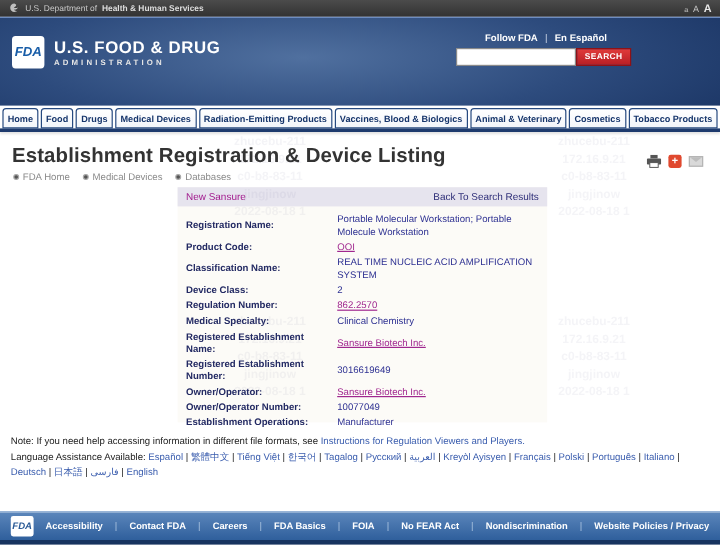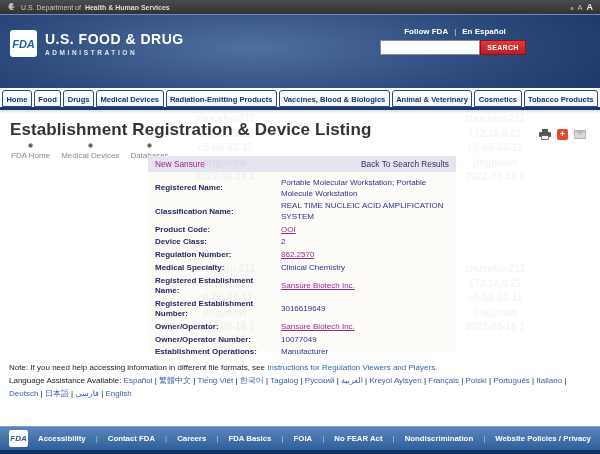--- a/index.html
+++ b/index.html
@@ -54,21 +54,21 @@
   .tab {
     flex:1 1 auto; white-space:nowrap; text-align:center;
     border:1px solid #26497f; border-radius:3px 3px 0 0;
     background:linear-gradient(#ffffff,#f2f5fa);
     color:#16356b; font-size:7.6px; font-weight:bold;
     padding:4px 3px 3px 3px;
   }
   
   .page-title { margin:10px 0 3px 10px; font-size:17px; font-weight:bold; color:#333; letter-spacing:0.1px; }
   .breadcrumb { margin-left:11px; display:flex; gap:11px; align-items:center; font-size:8px; color:#8a8a8a; }
-  .crumb { display:flex; align-items:center; gap:3px;flex-direction:column; }
+  .crumb { display:flex; align-items:center; gap:3px; }
   .dot { width:5px; height:5px; border-radius:50%; background:#555; border:1px solid #aaa; }
   .action-icons { position:absolute; right:14px; top:129px; display:flex; gap:6px; align-items:center; }
   .icon-print { width:12px; height:11px; }
   .icon-share {
     width:11px; height:11px; background:#e0492f; border-radius:2px; color:#fff;
     font-size:9px; font-weight:bold; display:flex; align-items:center; justify-content:center; line-height:1;
   }
   .icon-mail { width:12px; height:9px; background:#d9d9d9; border:1px solid #b5b5b5; position:relative; }
   .icon-mail:before {
     content:""; position:absolute; left:0; top:0; width:0; height:0;
@@ -191,30 +191,30 @@
   <div class="icon-mail"></div>
 </div>
 
 <div class="content-box">
   <div class="box-header">
     <span class="new-search">New Sansure</span>
     <span class="back-link">Back To Search Results</span>
   </div>
   <div class="fields" id="fields">
       <div class="frow">
-        <div class="flabel">Registered Name:</div>
+        <div class="flabel">Registration Name:</div>
         <div class="fvalue">Portable Molecular Workstation; Portable Molecule Workstation</div>
+      </div>
+      <div class="frow">
+        <div class="flabel">Product Code:</div>
+        <div class="fvalue"><span class="val-link">OOI</span></div>
       </div>
       <div class="frow">
         <div class="flabel">Classification Name:</div>
         <div class="fvalue">REAL TIME NUCLEIC ACID AMPLIFICATION SYSTEM</div>
-      </div>
-      <div class="frow">
-        <div class="flabel">Product Code:</div>
-        <div class="fvalue"><span class="val-link">OOI</span></div>
       </div>
       <div class="frow">
         <div class="flabel">Device Class:</div>
         <div class="fvalue">2</div>
       </div>
       <div class="frow">
         <div class="flabel">Regulation Number:</div>
         <div class="fvalue"><span class="val-link">862.2570</span></div>
       </div>
       <div class="frow">

